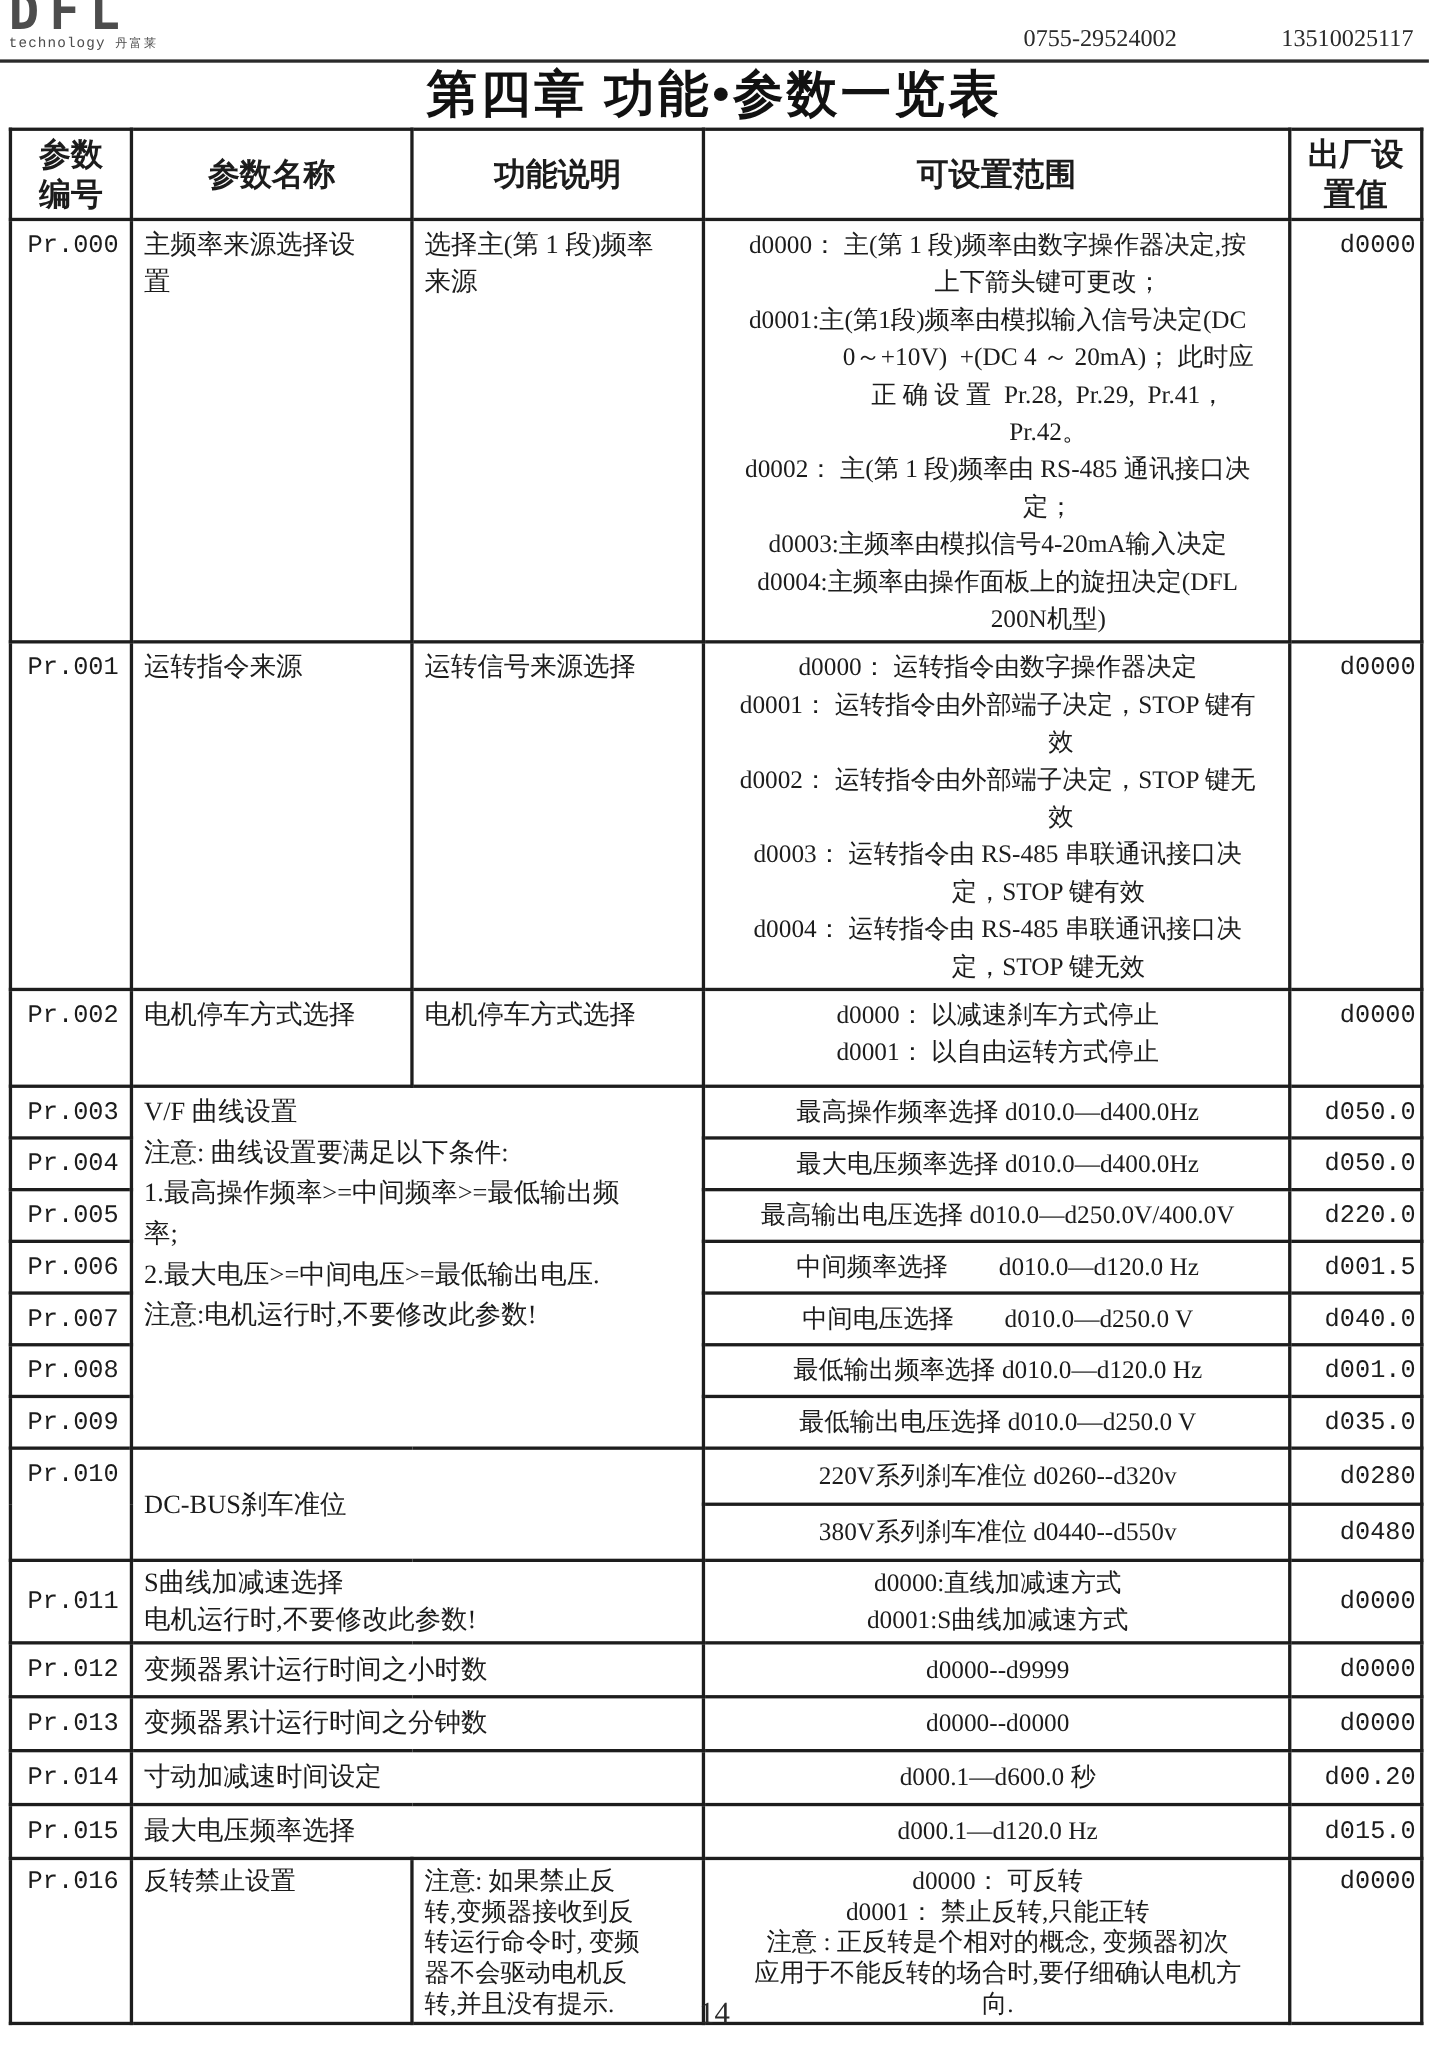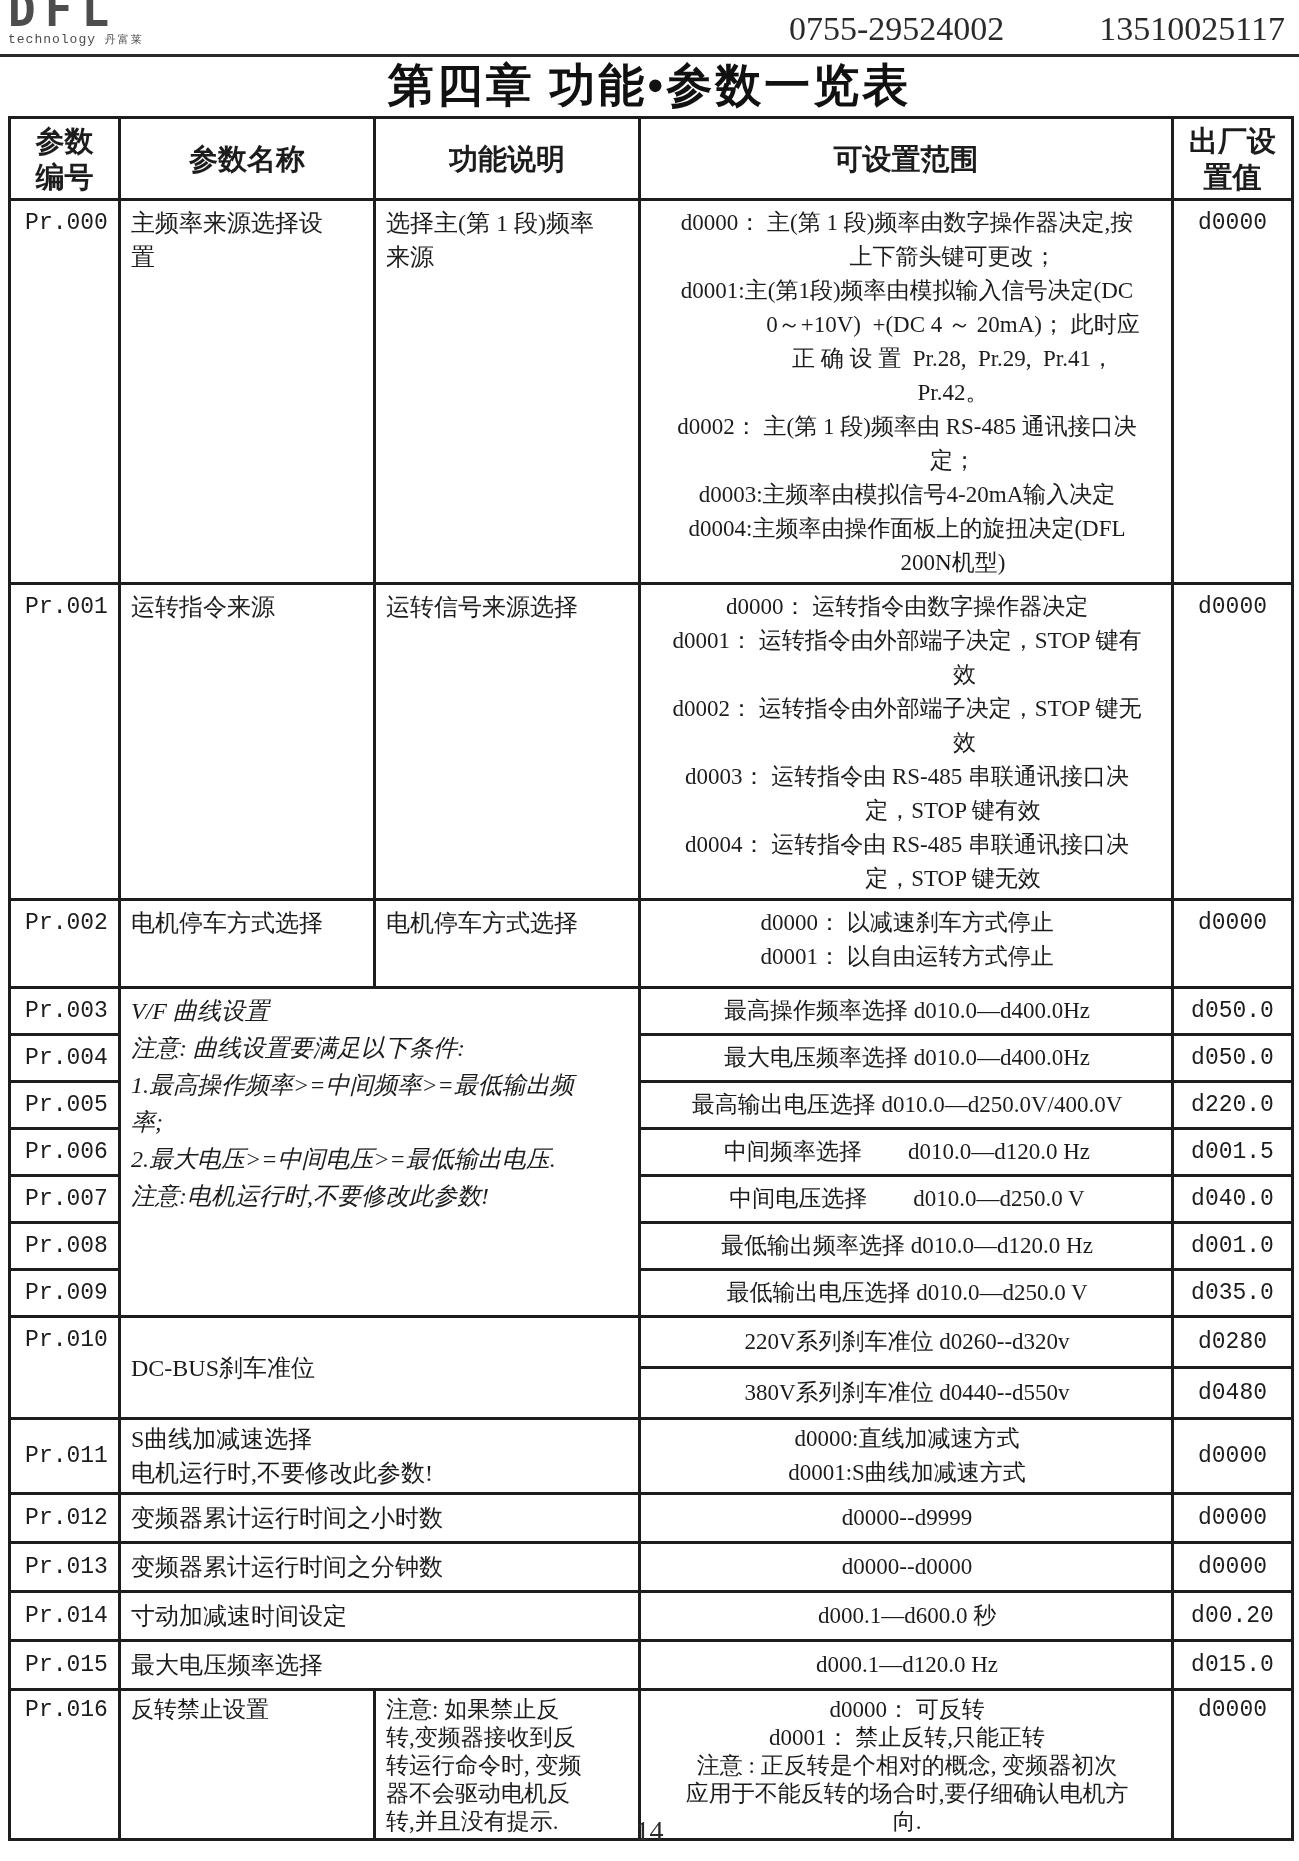--- a/index.html
+++ b/index.html
@@ -6,54 +6,54 @@
   html,body { width:1299px; height:1861px; background:#ffffff; color:#1c1c1c;
     font-family:"Liberation Serif","DejaVu Serif",serif; overflow:hidden; position:relative; }
 
   
   .page-header { position:relative; height:57px; border-bottom:3px solid #2a2a2a; overflow:hidden; }
   .logo { position:absolute; left:8px; top:-12px; color:#4d4d4d; }
   .logo-mark { font-family:"DejaVu Sans Mono",monospace; font-weight:bold; font-size:46px;
     line-height:44px; letter-spacing:9px; color:#4d4d4d; }
   .logo-sub { font-family:Liberation Mono, monospace; font-size:13px; letter-spacing:1px; color:#4d4d4d; }
   .logo-cn { font-size:11px; letter-spacing:2px; }
-  .phones { position:absolute; right:14px; bottom:6px; display:flex; gap:95px; font-size:34px; color:#2a2a2a; }
+  .phones { position:absolute; right:14px; bottom:6px; display:flex; gap:95px; font-size:22px; color:#2a2a2a; }
 
   
   .doc-title { text-align:center; font-size:46px; font-weight:bold; letter-spacing:3px;
     margin-top:1px; line-height:56px; color:#111; }
 
   
   table { border-collapse:collapse; table-layout:fixed; width:1283px; margin-left:8px; margin-top:2px; }
   th,td { border:3px solid #1d1d1d; vertical-align:middle; overflow:hidden;
     white-space:pre-wrap; font-size:24px; line-height:34px; padding:2px 8px; }
   th { font-size:29px; font-weight:bold; text-align:center; line-height:36px; padding:2px 2px; }
 
   .idc { font-family:"Liberation Mono","DejaVu Sans Mono",monospace; font-size:23px;
     padding-left:12px; text-align:center; }
   .nm  { text-align:left; padding-left:10px; }
   .fn  { text-align:left; padding-left:10px; }
   .rg  { text-align:center; padding-left:10px; font-size:23px; }
-  .df  { font-family:"Liberation Mono","DejaVu Sans Mono",monospace; font-size:23px; text-align:center; padding:2px 4px; }
+  .df  { font-family:"Liberation Mono","DejaVu Sans Mono",monospace; font-size:23px; text-align:right; padding:2px 4px; }
 
   .top { vertical-align:top; padding-top:5px; }
   .mid { vertical-align:middle; }
 
   tr.r-hdr  { height:82px; }
   tr.r-000  { height:375px; }
   tr.r-001  { height:290px; }
   tr.r-002  { height:88px; }
   tr.r-s    { height:47px; }
   tr.r-010  { height:51px; }
   tr.r-011  { height:67px; }
   tr.r-sm   { height:49px; }
   tr.r-016  { height:142px; }
   tr.r-016 td { line-height:28px; font-size:23px; }
 
-  .vf { vertical-align:top; padding-top:4px; line-height:37px;font-style:italic; }
+  .vf { vertical-align:top; padding-top:4px; line-height:37px; }
 
   
   .page-num { position:absolute; left:0; right:0; bottom:14px; text-align:center; font-size:28px; color:#2a2a2a; }
 </style>
 </head>
 <body>
 
 <div class="page-header">
   <div class="logo">
     <div class="logo-mark">DFL</div>

